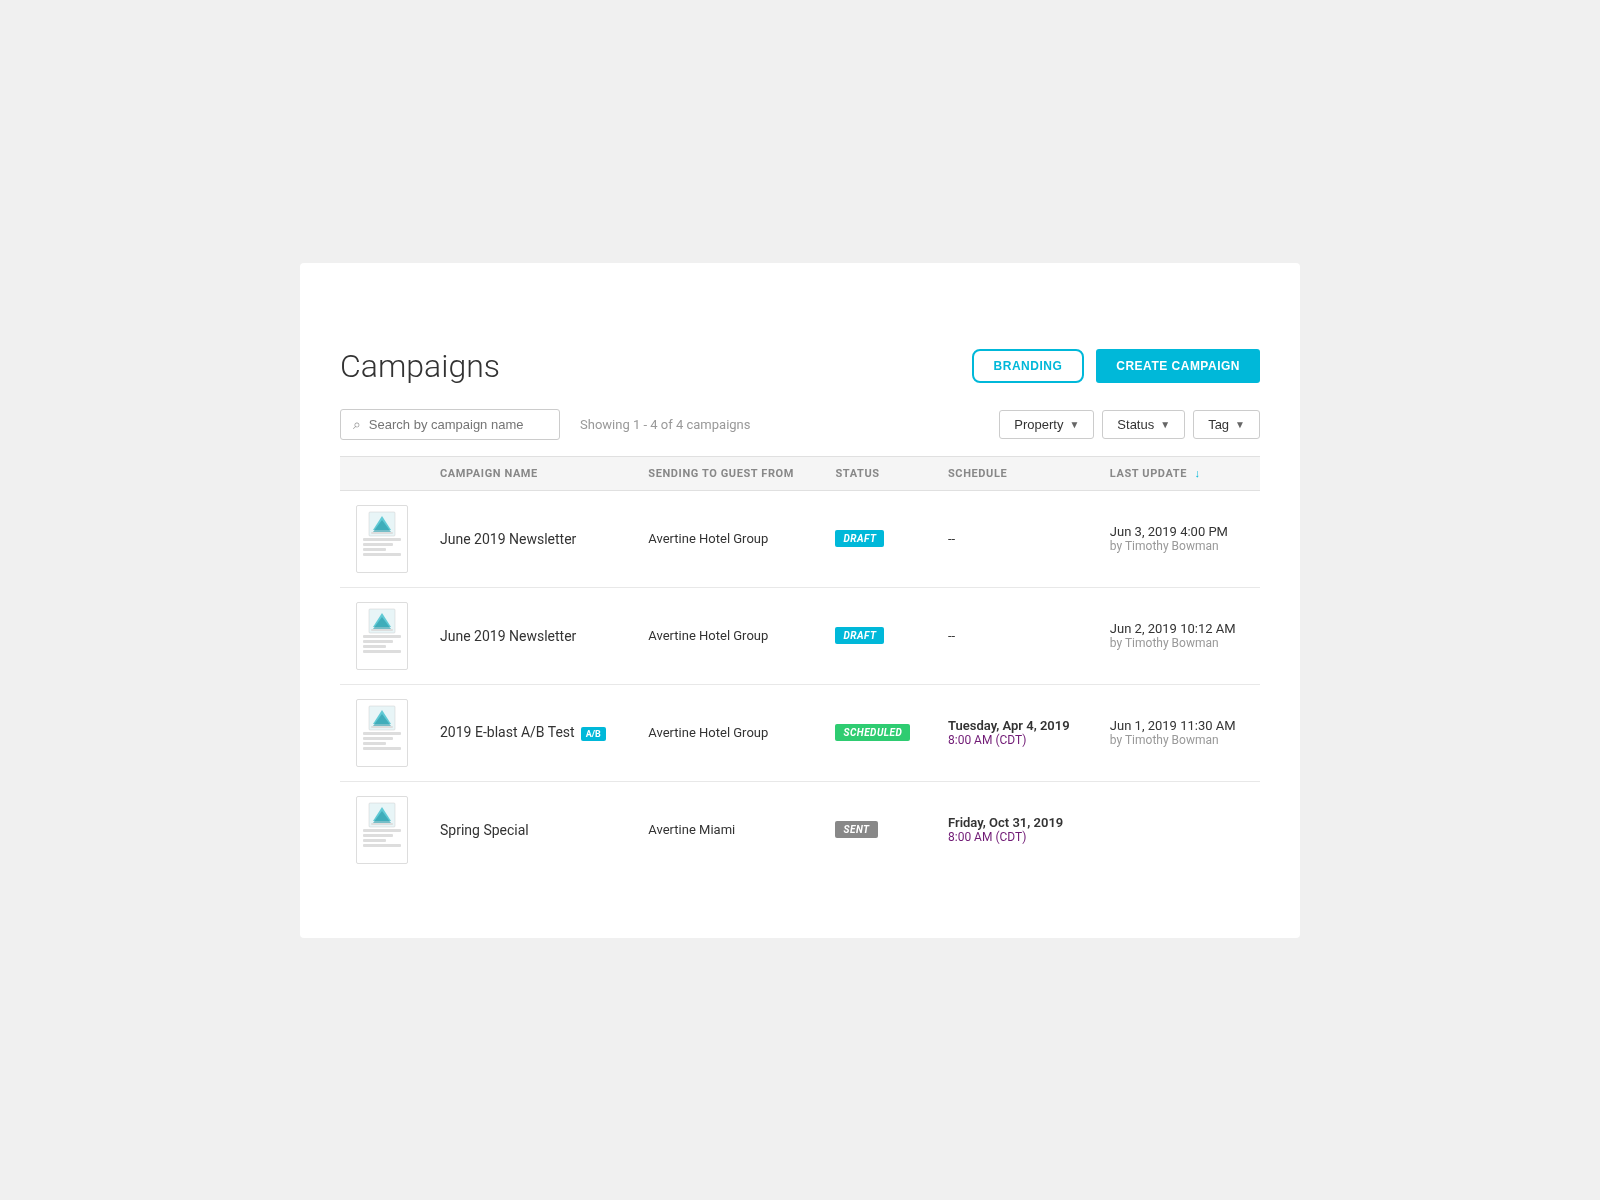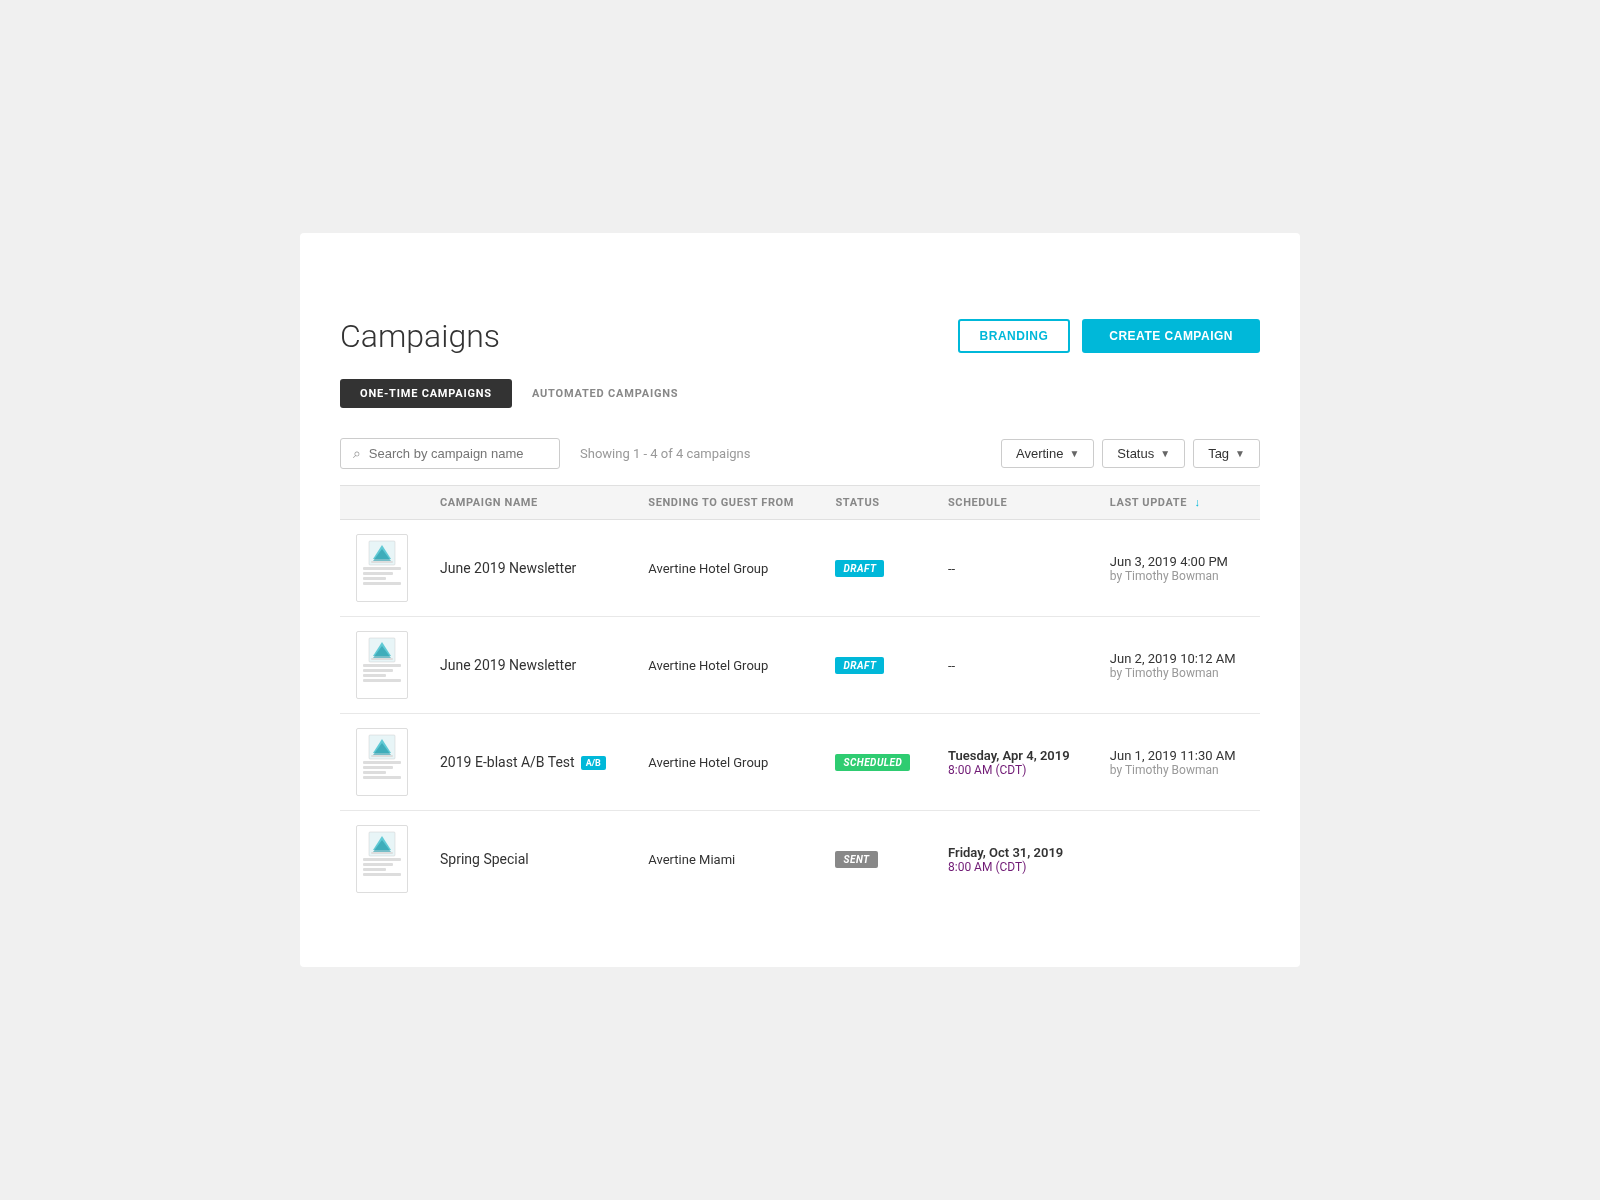--- a/index.html
+++ b/index.html
@@ -37,25 +37,25 @@
     }
     .btn-branding {
       padding: 8px 20px;
       border: 2px solid #00b8d9;
       background: #fff;
       color: #00b8d9;
       font-size: 12px;
       font-weight: 700;
       letter-spacing: 0.5px;
       cursor: pointer;
-      border-radius: 3px;
+      border-radius: 8px;
       text-align: right;
     }
     .btn-create {
-      padding: 10px 27px;
+      padding: 10px 20px;
       border: none;
       background: #00b8d9;
       color: #fff;
       font-size: 12px;
       font-weight: 700;
       letter-spacing: 0.5px;
       cursor: pointer;
       border-radius: 3px;
     }
     .tabs {
@@ -261,38 +261,30 @@
 <div class="container">
 
   <div class="header">
     <h1 class="page-title">Campaigns</h1>
     <div class="header-actions">
       <button class="btn-branding">BRANDING</button>
       <button class="btn-create">CREATE CAMPAIGN</button>
     </div>
   </div>
 
-  <div class="tabs">
-    <div class="tab tab-active">
-      <span>ONE-TIME CAMPAIGNS</span>
-    </div>
-    <div class="tab tab-inactive">
-      <span>AUTOMATED CAMPAIGNS</span>
-    </div>
-  </div>
 
   <div class="filters">
     <div class="search-box">
       <span class="search-icon">⌕</span>
       <input class="search-input" type="text" placeholder="Search by campaign name" style="">
     </div>
     <span class="showing-text">Showing 1 - 4 of 4 campaigns</span>
     <div class="filter-dropdowns">
       <button class="filter-btn">
-        <span>Avertine</span>
+        <span>Property</span>
         <span class="chevron">▼</span>
       </button>
       <button class="filter-btn">
         <span>Status</span>
         <span class="chevron">▼</span>
       </button>
       <button class="filter-btn">
         <span>Tag</span>
         <span class="chevron">▼</span>
       </button>

